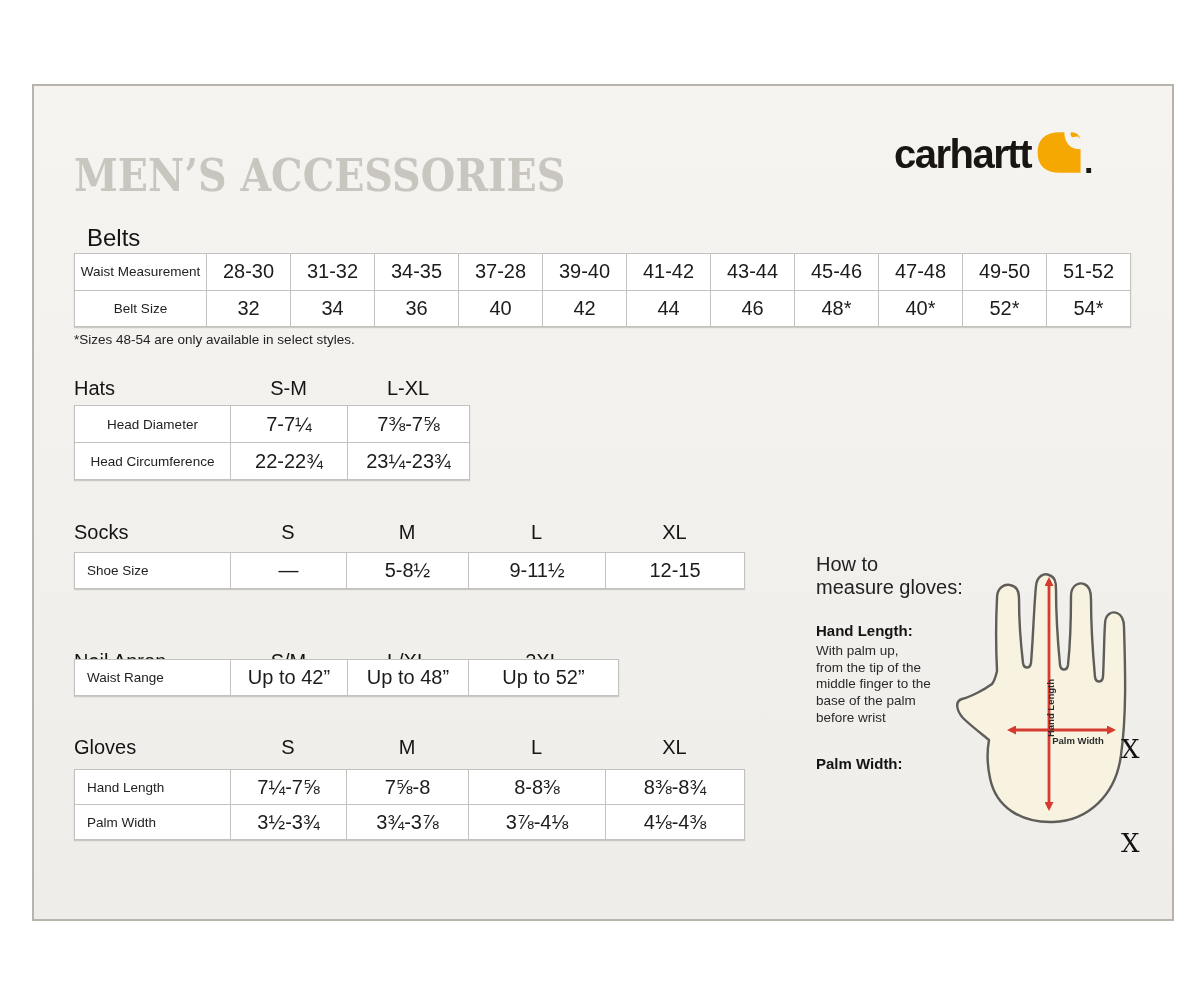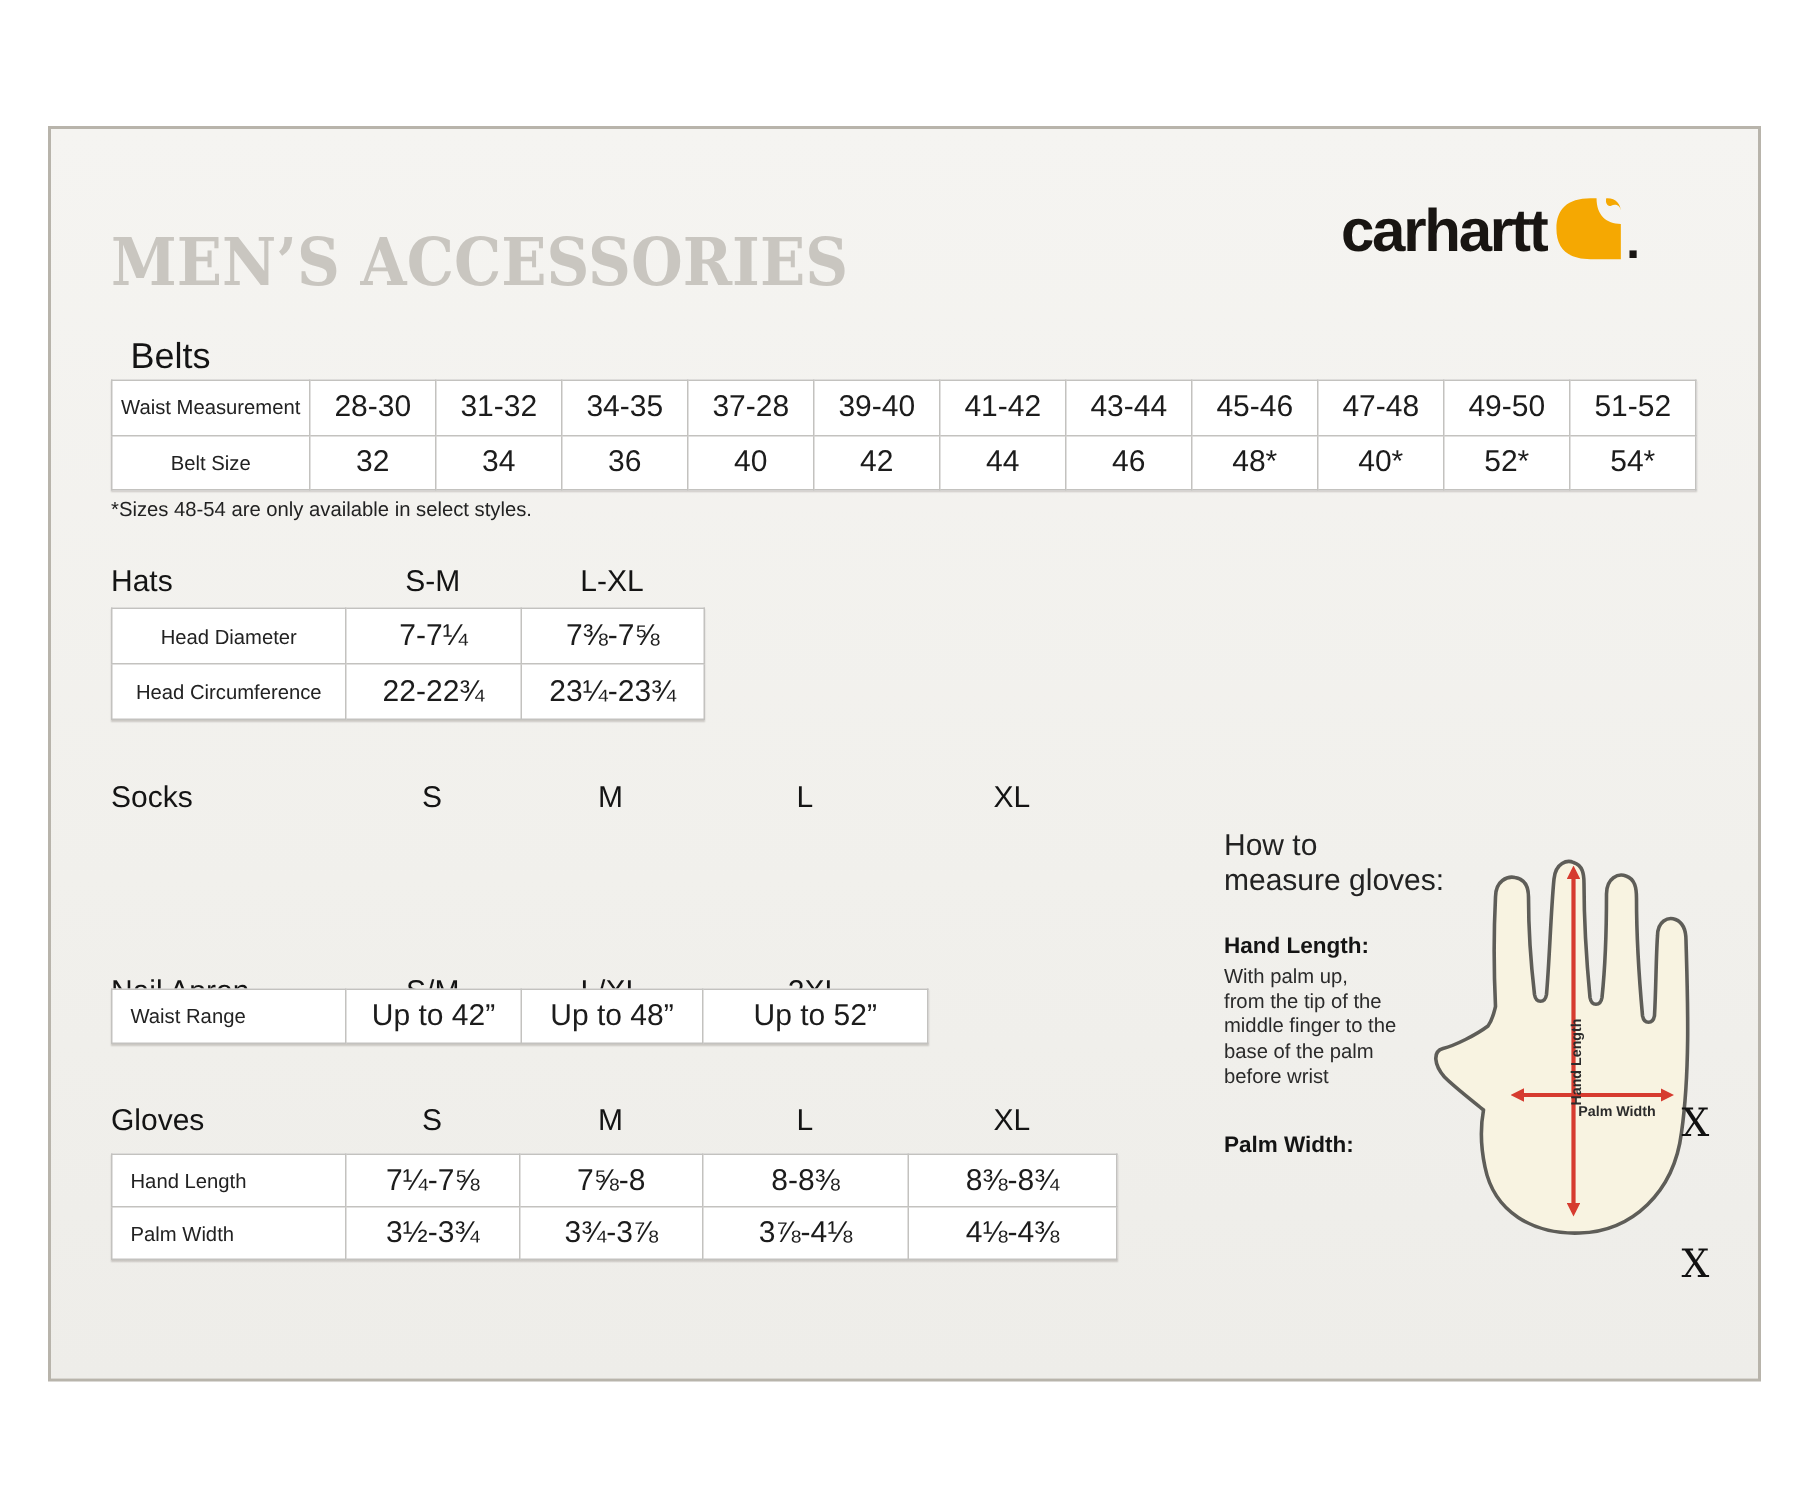--- a/index.html
+++ b/index.html
@@ -152,20 +152,38 @@
     </tbody>
   </table>
 
   <div class="hdr" style="left:40px;top:434px;">
     <div class="hdr-cell sect" style="width:156px">Socks</div>
     <div class="hdr-cell" style="width:116px">S</div>
     <div class="hdr-cell" style="width:122px">M</div>
     <div class="hdr-cell" style="width:137px">L</div>
     <div class="hdr-cell" style="width:139px">XL</div>
   </div>
+  <table class="tbl socks-table" style="left:40px;top:466px;">
+    <colgroup>
+        <col style="width:156px">
+        <col style="width:116px">
+        <col style="width:122px">
+        <col style="width:137px">
+        <col style="width:139px">
+      </colgroup>
+    <tbody>
+      <tr>
+        <td class="lbl-left">Shoe Size</td>
+        <td class="val">—</td>
+        <td class="val">5-8½</td>
+        <td class="val">9-11½</td>
+        <td class="val">12-15</td>
+      </tr>
+    </tbody>
+  </table>
 
   <div class="hdr" style="left:40px;top:563px;">
     <div class="hdr-cell sect" style="width:156px">Nail Apron</div>
     <div class="hdr-cell" style="width:117px">S/M</div>
     <div class="hdr-cell" style="width:121px">L/XL</div>
     <div class="hdr-cell" style="width:150px">2XL</div>
   </div>
   <table class="tbl apron-table" style="left:40px;top:573px;">
     <colgroup>
         <col style="width:156px">

